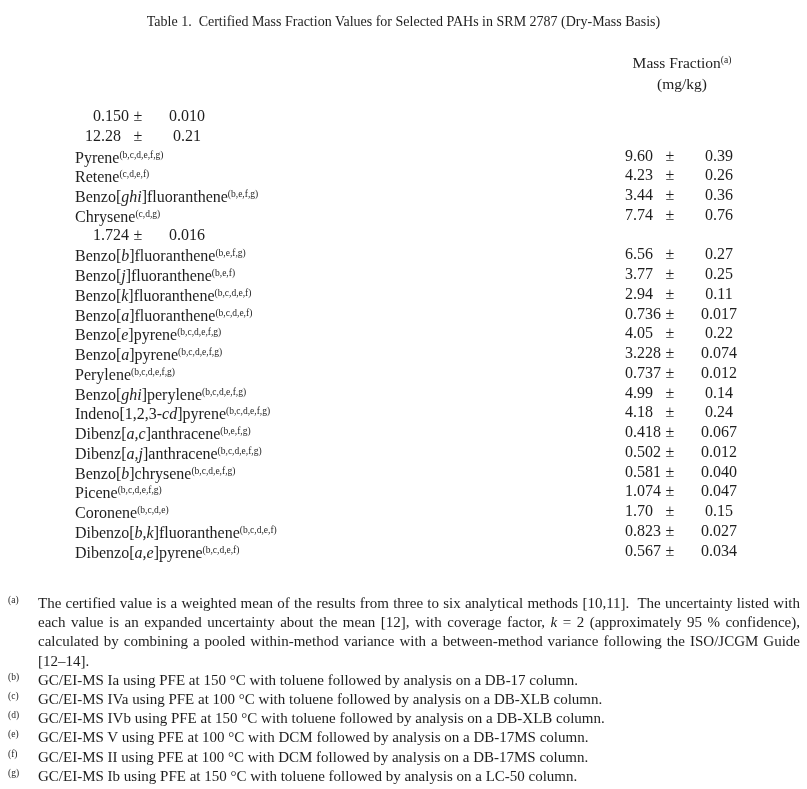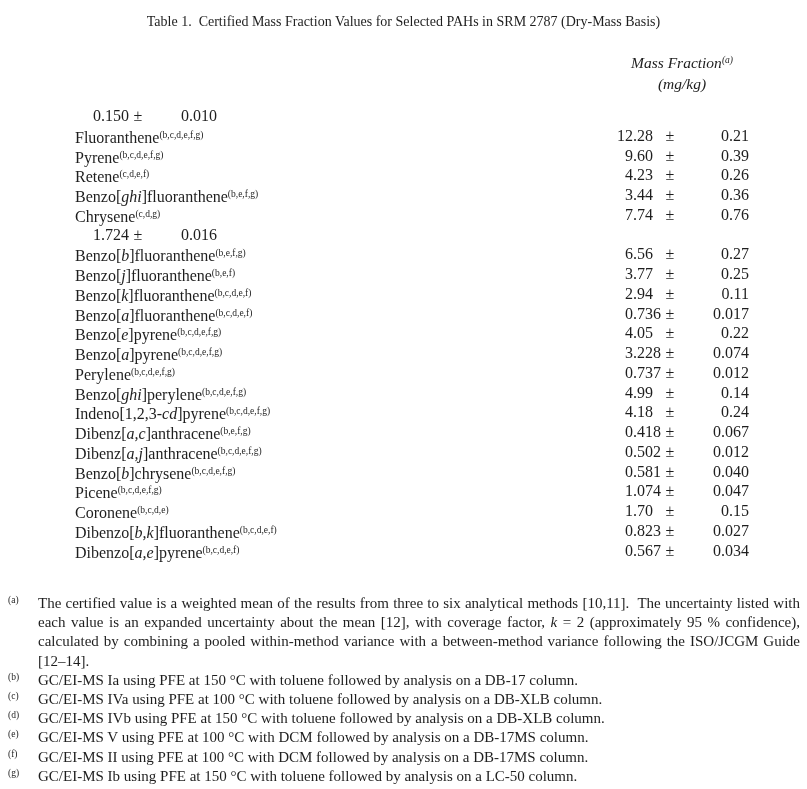--- a/index.html
+++ b/index.html
@@ -23,21 +23,20 @@
     white-space: nowrap;
   }
   .col-header {
     position: absolute;
     top: 50px;
     left: 593px;
     width: 178px;
     text-align: center;
     font-size: 15.5px;
     line-height: 21px;
-    font-style: italic;
   }
   .sup {
     font-size: 9.5px;
     vertical-align: 5px;
   }
   .rows {
     position: absolute;
     top: 106px;
     left: 75px;
     width: 706px;
@@ -46,21 +45,21 @@
     display: flex;
     height: 19.75px;
     line-height: 19.75px;
     font-size: 16px;
     white-space: nowrap;
   }
   .cell.name  { width: 532px; overflow: visible; }
   .cell.vint  { width: 26px;  text-align: right; }
   .cell.vfrac { width: 18px;  text-align: left; }
   .cell.pm    { width: 38px;  text-align: center; }
-  .cell.unc   { width: 60px;  text-align: right; }
+  .cell.unc   { width: 60px;  text-align: center; }
   .footnotes {
     position: absolute;
     top: 594px;
     left: 8px;
     width: 792px;
     font-size: 15px;
   }
   .footnote {
     display: flex;
     line-height: 19.2px;
@@ -90,21 +89,20 @@
   </div>
 
   <div class="rows">
       <div class="row">
         <span class="cell vint">0</span>
         <span class="cell vfrac">.150</span>
         <span class="cell pm">±</span>
         <span class="cell unc">0.010</span>
       </div>
       <div class="row">
-        <span class="cell name">Fluoranthene<span class="sup">(b,c,d,e,f,g)</span></span>
         <span class="cell vint">12</span>
         <span class="cell vfrac">.28</span>
         <span class="cell pm">±</span>
         <span class="cell unc">0.21</span>
       </div>
       <div class="row">
         <span class="cell name">Pyrene<span class="sup">(b,c,d,e,f,g)</span></span>
         <span class="cell vint">9</span>
         <span class="cell vfrac">.60</span>
         <span class="cell pm">±</span>

